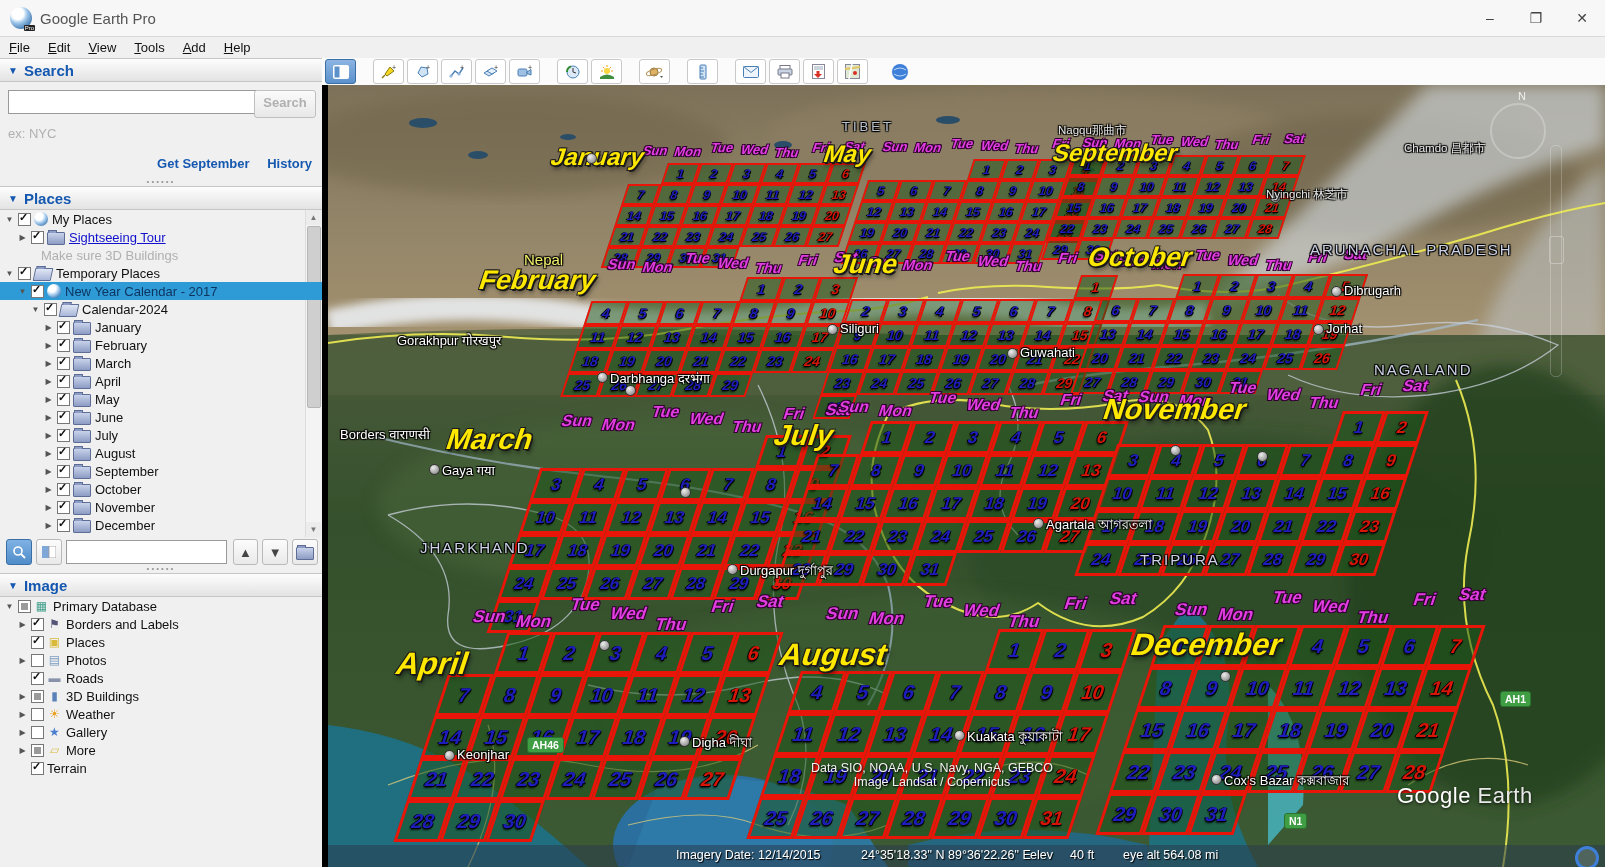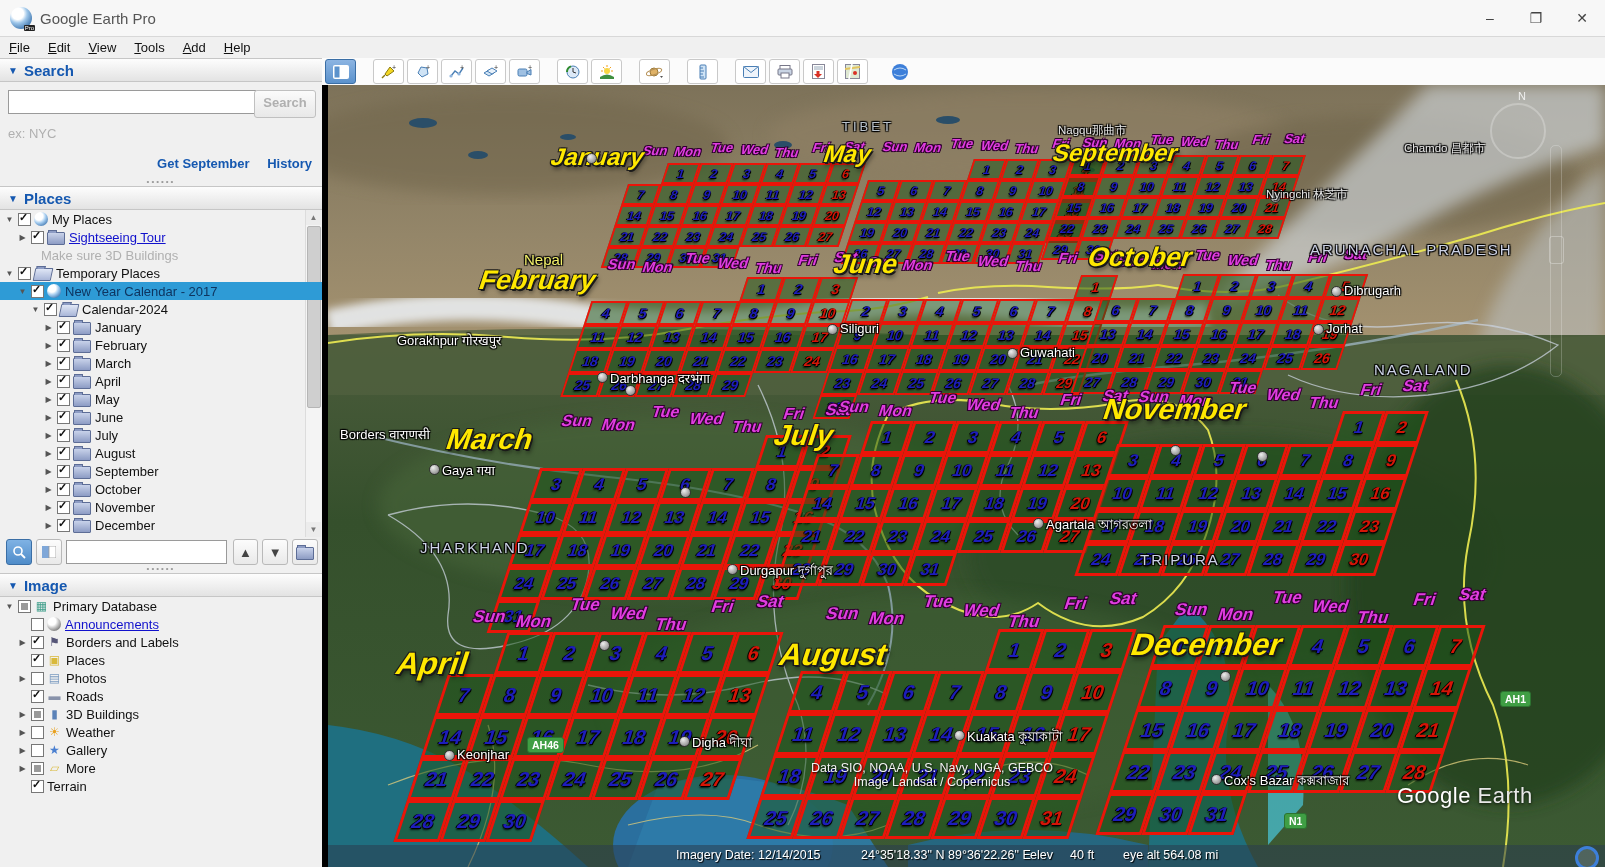--- a/index.html
+++ b/index.html
@@ -282,26 +282,20 @@
       <span>Image</span>
     </div>
     <div class="tree" id="layers-tree" style="height:220px;">
         <div class="trow" style="padding-left: 4px;">
           <span class="texp">▼</span>
           <span class="tchk partial"></span>
           <span class="gi ticn" style="color: rgb(63, 158, 138);">▦</span>
           <span class="tlabel">Primary Database</span>
         </div>
         <div class="trow" style="padding-left: 17px;">
-          <span class="texp"></span>
-          <span class="tchk "></span>
-          <span class="i-globe gray ticn"></span>
-          <span class="tlabel link">Announcements</span>
-        </div>
-        <div class="trow" style="padding-left: 17px;">
           <span class="texp">▶</span>
           <span class="tchk on"></span>
           <span class="gi ticn" style="color: rgb(85, 85, 119);">⚑</span>
           <span class="tlabel">Borders and Labels</span>
         </div>
         <div class="trow" style="padding-left: 17px;">
           <span class="texp"></span>
           <span class="tchk on"></span>
           <span class="gi ticn" style="color: rgb(217, 185, 58);">▣</span>
           <span class="tlabel">Places</span>

